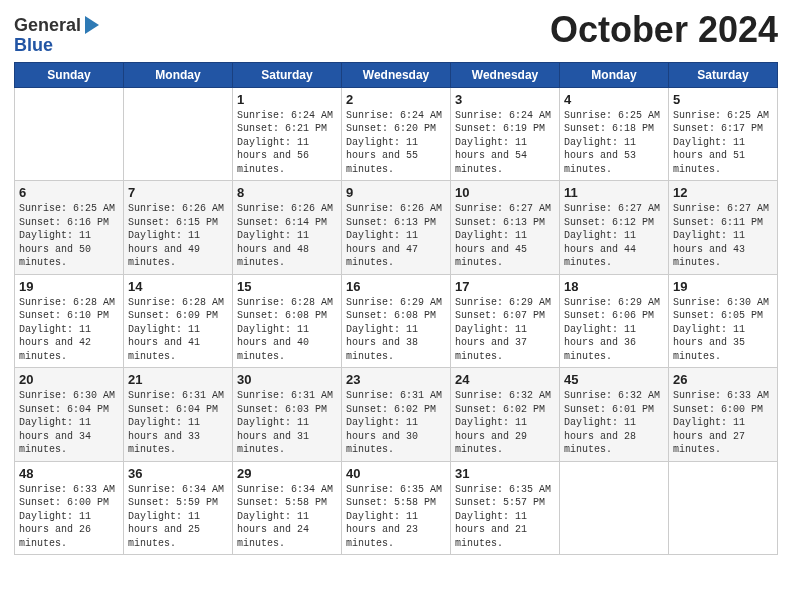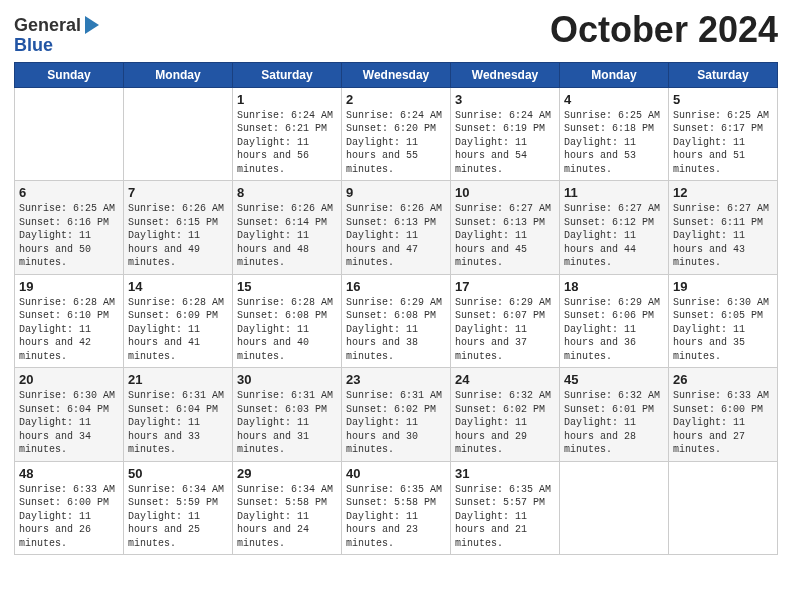--- a/index.html
+++ b/index.html
@@ -300,21 +300,21 @@
           </td>
         </tr>
         <tr>
           <td>
             <span class="day-number">48</span>
             <div class="day-info" style="white-space: pre-line;">Sunrise: 6:33 AM
 Sunset: 6:00 PM
 Daylight: 11 hours and 26 minutes.</div>
           </td>
           <td>
-            <span class="day-number">50</span>
+            <span class="day-number">36</span>
             <div class="day-info" style="white-space: pre-line;">Sunrise: 6:34 AM
 Sunset: 5:59 PM
 Daylight: 11 hours and 25 minutes.</div>
           </td>
           <td>
             <span class="day-number">29</span>
             <div class="day-info" style="white-space: pre-line;">Sunrise: 6:34 AM
 Sunset: 5:58 PM
 Daylight: 11 hours and 24 minutes.</div>
           </td>

